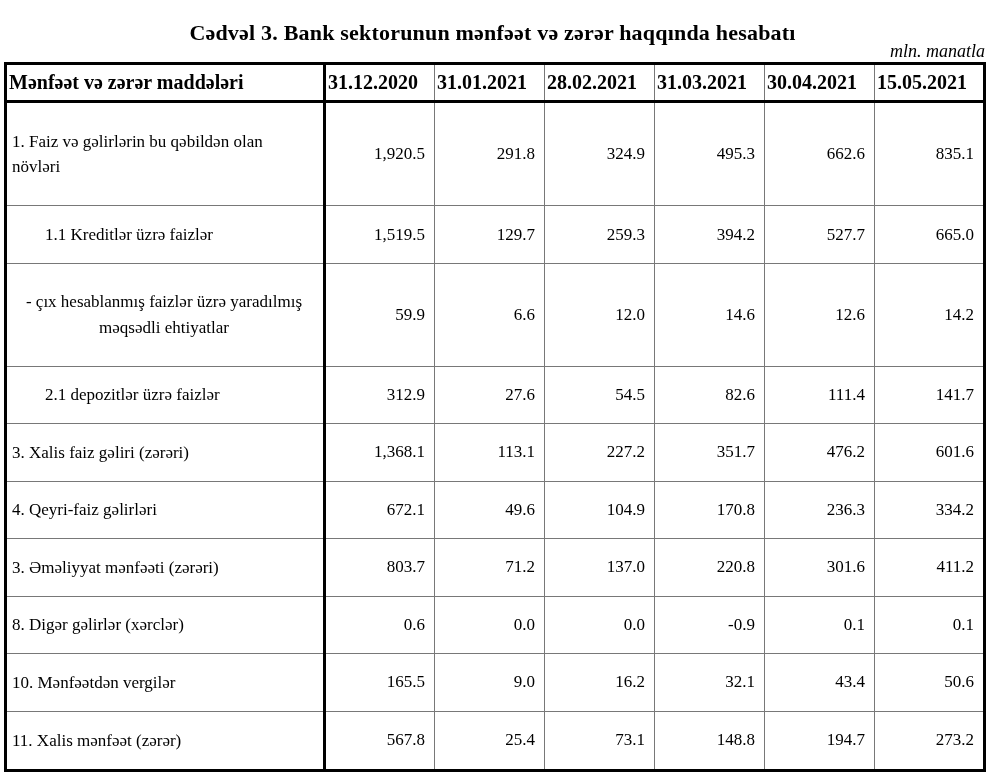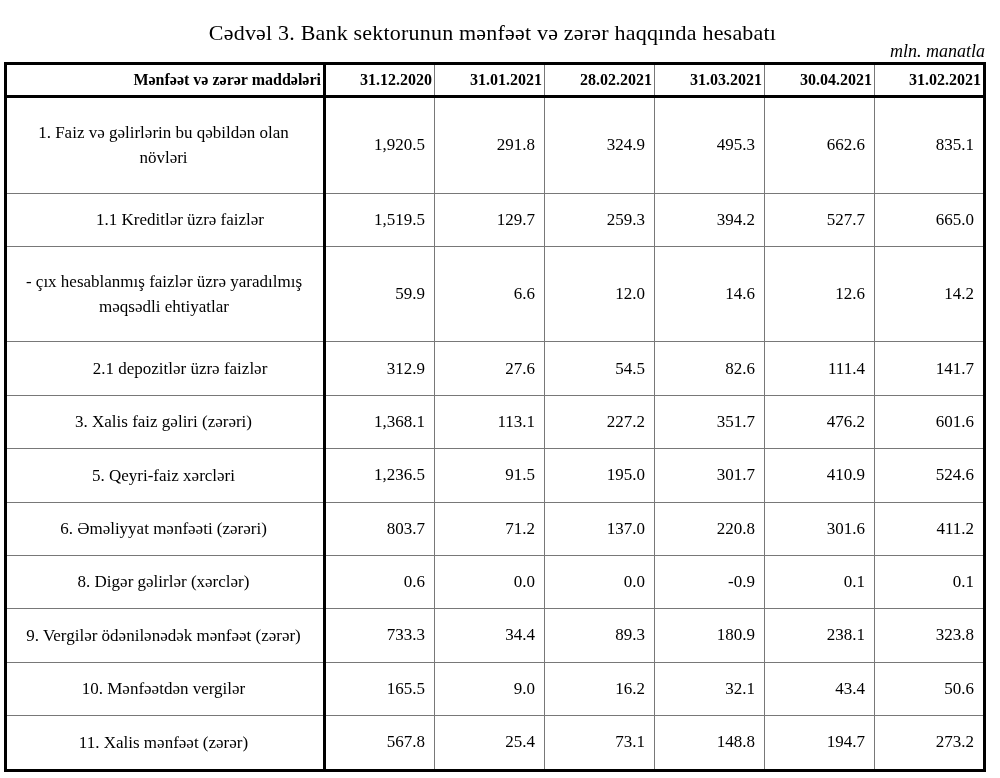--- a/index.html
+++ b/index.html
@@ -12,21 +12,21 @@
     font-family: "Liberation Serif", "DejaVu Serif", serif;
     overflow: hidden;
   }
   .title {
     position: absolute;
     top: 20px;
     left: 0;
     width: 985px;
     text-align: center;
     font-size: 22px;
-    font-weight: normal;
+    font-weight: bold;
     letter-spacing: 0.2px;
     white-space: nowrap;
   }
   .unit-note {
     position: absolute;
     top: 41px;
     right: 15px;
     font-size: 18px;
     font-style: italic;
   }
@@ -43,30 +43,30 @@
   }
   .pl th, .pl td {
     border: 1px solid #787878;
     font-size: 17px;
     vertical-align: middle;
     overflow: hidden;
   }
   .pl thead th {
     border-bottom: 3px solid #000000;
     font-weight: bold;
-    text-align: right;
-    font-size: 16px;
+    text-align: left;
+    font-size: 20px;
     padding: 6px 2px;
   }
   .pl th:first-child, .pl td:first-child {
     width: 312px;
     border-right: 3px solid #000000;
   }
   .lbl {
-    text-align: center;
+    text-align: left;
     padding: 3px 8px 3px 5px;
     line-height: 1.5;
   }
   .lbl.sub { padding-left: 38px; }
   .lbl.center { text-align: center; padding-left: 6px; margin-top: 36px; }
   .num {
     text-align: right;
     padding: 3px 9px 3px 2px;
   }
 </style>
@@ -78,21 +78,21 @@
   <div class="unit-note">mln. manatla</div>
   <table class="pl">
     <thead>
       <tr id="hdr-row">
           <th>Mənfəət və zərər maddələri</th>
           <th>31.12.2020</th>
           <th>31.01.2021</th>
           <th>28.02.2021</th>
           <th>31.03.2021</th>
           <th>30.04.2021</th>
-          <th>31.02.2021</th>
+          <th>15.05.2021</th>
         </tr>
     </thead>
     <tbody id="body-rows">
         <tr>
           <td class="lbl">1. Faiz və gəlirlərin bu qəbildən olan növləri</td>
           <td class="num">1,920.5</td>
           <td class="num">291.8</td>
           <td class="num">324.9</td>
           <td class="num">495.3</td>
           <td class="num">662.6</td>
@@ -128,54 +128,45 @@
         <tr>
           <td class="lbl">3. Xalis faiz gəliri (zərəri)</td>
           <td class="num">1,368.1</td>
           <td class="num">113.1</td>
           <td class="num">227.2</td>
           <td class="num">351.7</td>
           <td class="num">476.2</td>
           <td class="num">601.6</td>
         </tr>
         <tr>
-          <td class="lbl">5. Qeyri-faiz xərcləri</td>
-          <td class="num">1,236.5</td>
-          <td class="num">91.5</td>
-          <td class="num">195.0</td>
-          <td class="num">301.7</td>
-          <td class="num">410.9</td>
-          <td class="num">524.6</td>
+          <td class="lbl">4. Qeyri-faiz gəlirləri</td>
+          <td class="num">672.1</td>
+          <td class="num">49.6</td>
+          <td class="num">104.9</td>
+          <td class="num">170.8</td>
+          <td class="num">236.3</td>
+          <td class="num">334.2</td>
         </tr>
         <tr>
-          <td class="lbl">6. Əməliyyat mənfəəti (zərəri)</td>
+          <td class="lbl">3. Əməliyyat mənfəəti (zərəri)</td>
           <td class="num">803.7</td>
           <td class="num">71.2</td>
           <td class="num">137.0</td>
           <td class="num">220.8</td>
           <td class="num">301.6</td>
           <td class="num">411.2</td>
         </tr>
         <tr>
           <td class="lbl">8. Digər gəlirlər (xərclər)</td>
           <td class="num">0.6</td>
           <td class="num">0.0</td>
           <td class="num">0.0</td>
           <td class="num">-0.9</td>
           <td class="num">0.1</td>
           <td class="num">0.1</td>
-        </tr>
-        <tr>
-          <td class="lbl">9. Vergilər ödənilənədək mənfəət (zərər)</td>
-          <td class="num">733.3</td>
-          <td class="num">34.4</td>
-          <td class="num">89.3</td>
-          <td class="num">180.9</td>
-          <td class="num">238.1</td>
-          <td class="num">323.8</td>
         </tr>
         <tr>
           <td class="lbl">10. Mənfəətdən vergilər</td>
           <td class="num">165.5</td>
           <td class="num">9.0</td>
           <td class="num">16.2</td>
           <td class="num">32.1</td>
           <td class="num">43.4</td>
           <td class="num">50.6</td>
         </tr>

